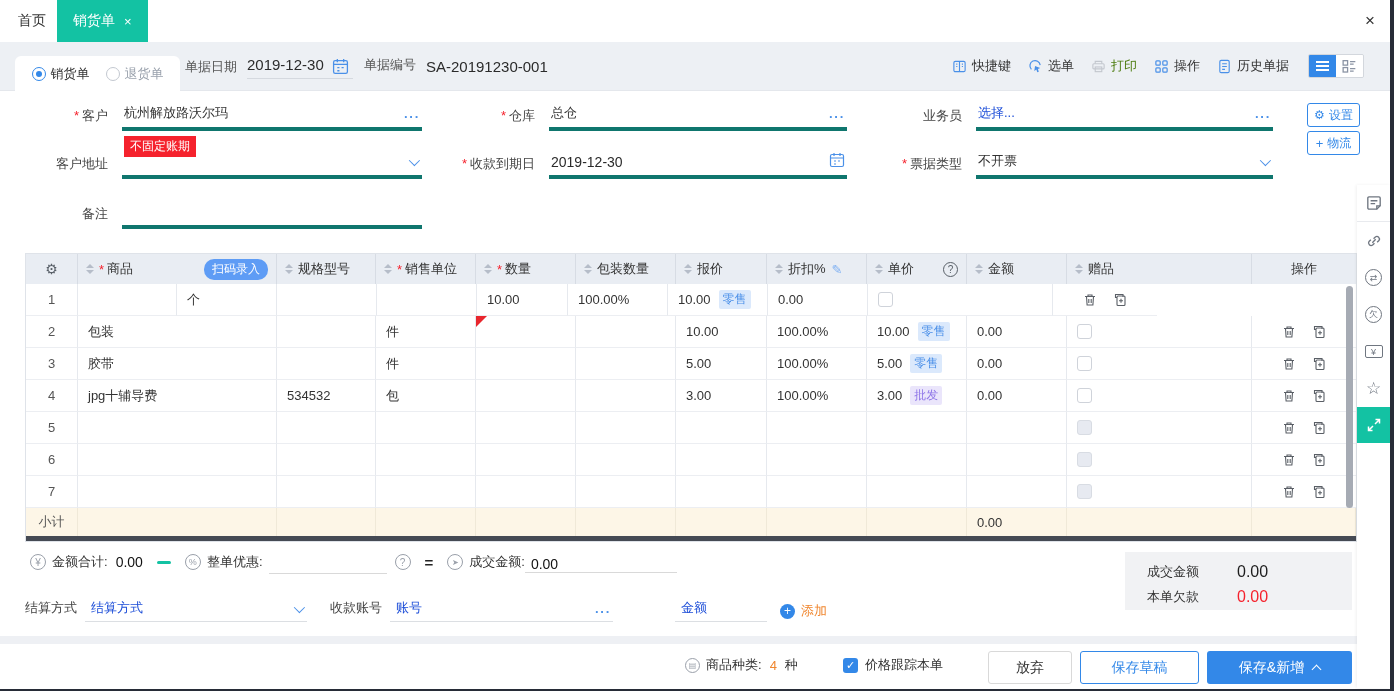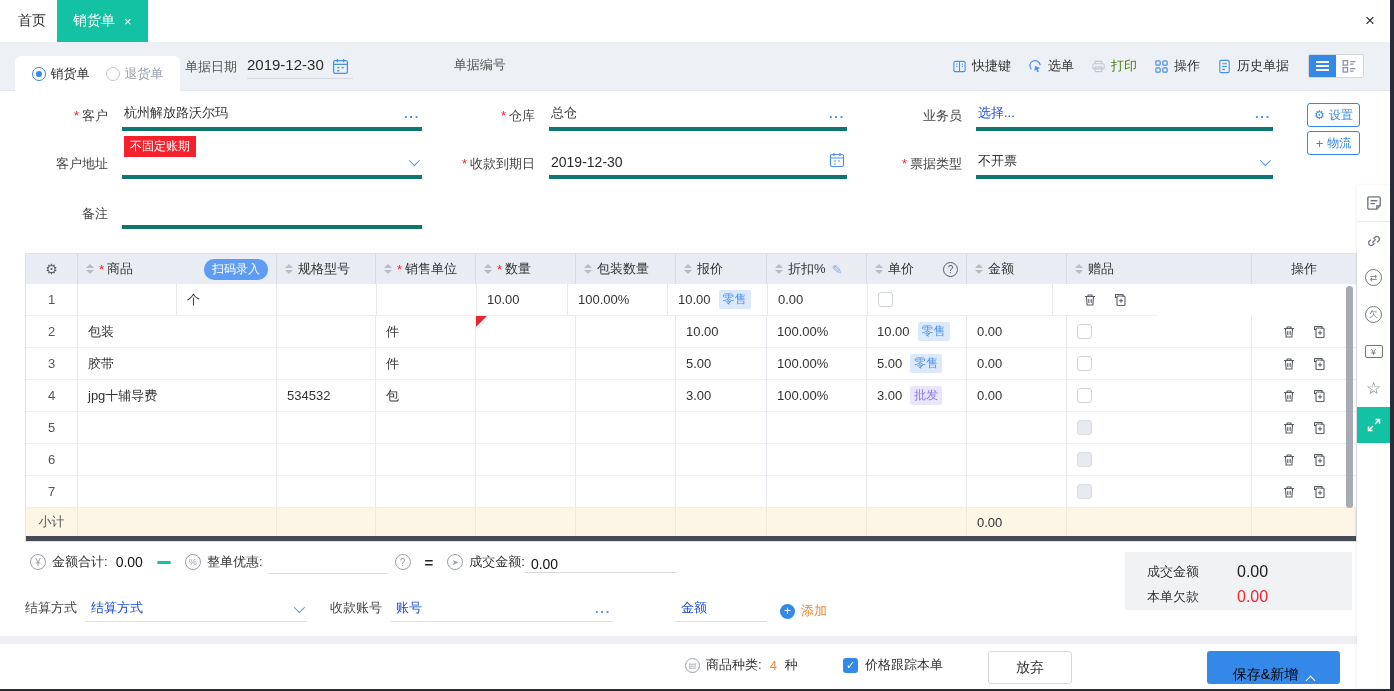--- a/index.html
+++ b/index.html
@@ -106,21 +106,21 @@
 
   
   #footer { position:absolute; left:0; top:644px; width:1394px; height:44px; background:#fff; }
   #cat-info { position:absolute; left:685px; top:12px; display:flex; align-items:center; gap:6px; font-size:13px; color:#333; }
   .cat-num { color:#f0862e; margin:0 2px; }
   #track { position:absolute; left:843px; top:12px; display:flex; align-items:center; gap:7px; font-size:13px; color:#333; cursor:pointer; }
   .cbx { width:15px; height:15px; background:#3388e8; border-radius:3px; color:#fff; font-size:11px; display:flex; align-items:center; justify-content:center; }
   .btn { position:absolute; top:7px; height:33px; border-radius:3px; font-size:14px; display:flex; align-items:center; justify-content:center; cursor:pointer; }
   #btn-cancel { left:988px; width:84px; background:#fff; border:1px solid #d9d9d9; color:#333; }
   #btn-draft { left:1080px; width:119px; background:#fff; border:1px solid #3388e8; color:#3388e8; }
-  #btn-save { left:1207px; width:133px; background:#3388e8; color:#000000;align-items:flex-end; }
+  #btn-save { left:1207px; width:145px; background:#3388e8; color:#ffffff; }
   .caret-up { width:7px; height:7px; border-left:1.6px solid #fff; border-top:1.6px solid #fff; transform:rotate(45deg); margin-left:9px; margin-top:4px; }
 
   
   #sidebar { position:absolute; left:1357px; top:185px; width:33px; bottom:3px; background:#fff; box-shadow:-1px 0 3px rgba(0,0,0,0.06); z-index:5; }
   .side-ic { width:33px; height:37px; display:flex; align-items:center; justify-content:center; color:#6f7680; cursor:pointer; }
   .side-ic.sep { border-bottom:1px solid #e8eaee; }
   .side-ic .mini-cir { width:17px; height:17px; border:1.2px solid #6f7680; border-radius:50%; display:flex; align-items:center; justify-content:center; font-size:9px; color:#6f7680; }
   .side-ic .coupon { width:18px; height:13px; border:1.2px solid #6f7680; border-radius:2px; display:flex; align-items:center; justify-content:center; font-size:9px; color:#6f7680; }
   .star-g { font-size:17px; }
   #expand-btn { width:33px; height:36px; background:#13c2a3; display:flex; align-items:center; justify-content:center; cursor:pointer; }
@@ -158,21 +158,21 @@
     <span class="hlabel">单据日期</span>
     <span class="dateline">
       <span class="hval">2019-12-30</span>
       <svg width="17" height="17" viewBox="0 0 16 16" fill="none" stroke="#4a90e8" stroke-width="1.2">
           <rect x="1.5" y="2.5" width="13" height="12" rx="1.5"></rect>
           <path d="M1.5 6h13M5 1v3M11 1v3M5 9h2M9 9h2M5 12h2"></path>
         </svg>
     </span>
   </div>
 
-  <div class="hfield" style="left:384px;flex-direction:column;">
+  <div class="hfield" style="left:364px;">
     <span class="hlabel">单据编号</span>
     <span class="hval">SA-20191230-001</span>
   </div>
 
   <div id="topbar-tools">
     <div class="tool">
       <svg width="15" height="15" viewBox="0 0 16 16" fill="none" stroke="#4a90e8" stroke-width="1.2">
           <rect x="2" y="2.5" width="12" height="11" rx="1.5"></rect>
           <path d="M8 2.5v11M4.5 5.5h1.2M4.5 8h1.2M10.5 5.5h1.2M10.5 8h1.2"></path>
         </svg>
@@ -686,20 +686,23 @@
     <span class="cat-num">4</span>
     <span>种</span>
   </div>
   <div id="track">
     <span class="cbx">✓</span>
     <span>价格跟踪本单</span>
   </div>
   <div class="btn" id="btn-cancel">
       <span>放弃</span>
     </div>
+  <div class="btn" id="btn-draft">
+      <span>保存草稿</span>
+    </div>
   <div class="btn" id="btn-save">
       <span>保存&amp;新增</span>
       <span class="caret-up"></span>
     </div>
 </div>
 
 <div id="sidebar">
   <div class="side-ic sep">
     <svg width="18" height="18" viewBox="0 0 16 16" fill="none" stroke="#6f7680" stroke-width="1.2">
         <path d="M2.5 3.5a1 1 0 011-1h9a1 1 0 011 1v7l-3 3h-7a1 1 0 01-1-1z"></path>

